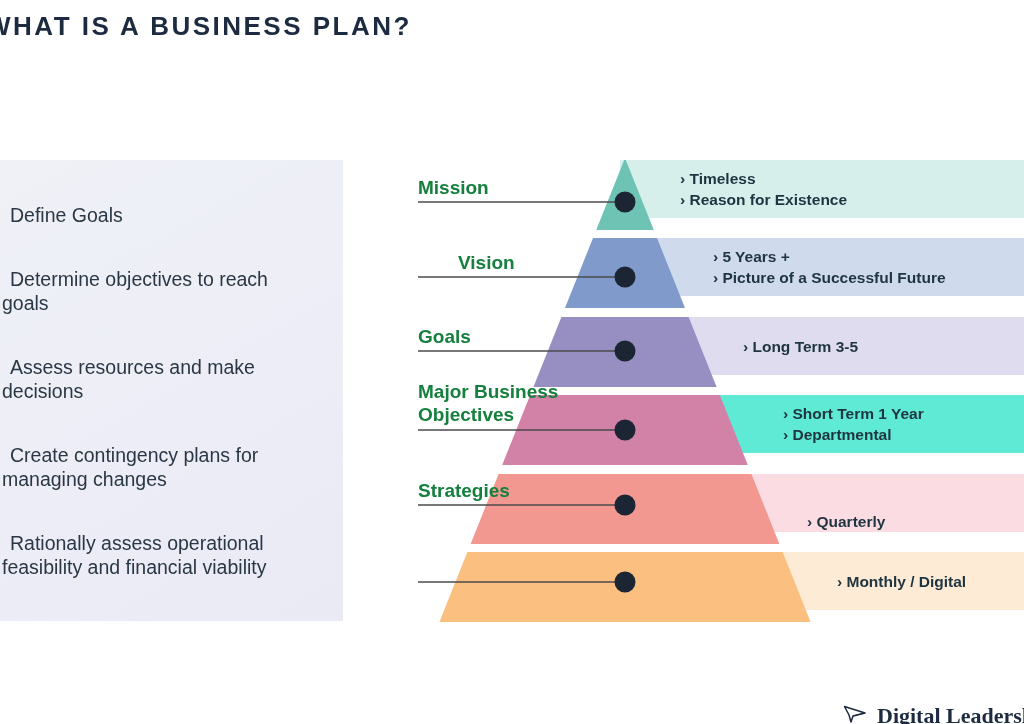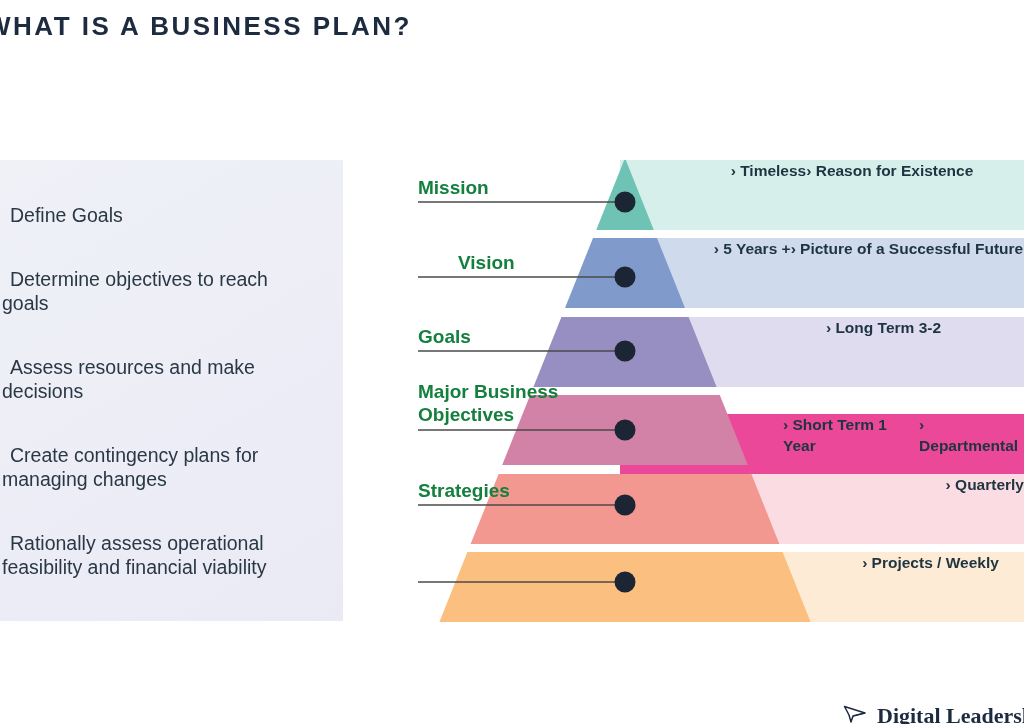--- a/index.html
+++ b/index.html
@@ -15,22 +15,22 @@
   .left-panel {
     position:absolute; top:160px; left:0; width:343px; height:461px;
     background:linear-gradient(150deg,#eff1f7 0%,#eaeaf5 100%);
     padding:43px 24px 0 2px; box-sizing:border-box;
   }
   .panel-item {
     margin:0 0 40px 0; font-size:19.5px; line-height:24px;
     color:#2a3845; white-space:pre-line; text-indent:8px;
   }
   .band {
-    position:absolute; left:620px; width:404px; height:70px;
-    display:flex; flex-direction:row; justify-content:center;
+    position:absolute; left:620px; width:404px; height:58px;
+    display:flex; flex-direction:column; justify-content:center;
     box-sizing:border-box;
   }
   .band-0 { top:160px; padding-left:60px; }
   .band-1 { top:238px; padding-left:93px; }
   .band-2 { top:317px; padding-left:123px; }
   .band-3 { top:395px; padding-left:163px; }
   .band-4 { top:474px; padding-left:187px; }
   .band-5 { top:552px; padding-left:217px; }
   .bullet { font-size:15.5px; font-weight:700; line-height:21px; color:#1e3440; }
   .pyr {
@@ -74,31 +74,31 @@
 
   <div class="band band-0" style="background-color: rgb(214, 239, 235);">
     <div class="bullet">› Timeless</div>
     <div class="bullet">› Reason for Existence</div>
   </div>
   <div class="band band-1" style="background-color: rgb(207, 218, 236);">
     <div class="bullet">› 5 Years +</div>
     <div class="bullet">› Picture of a Successful Future</div>
   </div>
   <div class="band band-2" style="background-color: rgb(222, 220, 238);">
-    <div class="bullet">› Long Term 3-2</div>
+    <div class="bullet">› Long Term 3-5</div>
   </div>
-  <div class="band band-3" style="background-color: #ec4899; margin-top: 19px;">
+  <div class="band band-3" style="background-color: #5eead4;">
     <div class="bullet">› Short Term 1 Year</div>
     <div class="bullet">› Departmental</div>
   </div>
   <div class="band band-4" style="background-color: rgb(251, 220, 226); justify-content: flex-end;">
     <div class="bullet">› Quarterly</div>
   </div>
   <div class="band band-5" style="background-color: rgb(253, 235, 213);">
-    <div class="bullet">› Projects / Weekly</div>
+    <div class="bullet">› Monthly / Digital</div>
   </div>
 
   <svg class="pyr" viewBox="0 0 424 480">
     <polygon points="224.2,10 225.8,10 253.8,80 196.2,80" fill="#6fc3b4"></polygon>
     <polygon points="193,88 257,88 285,158 165,158" fill="#7f9acb"></polygon>
     <polygon points="161.4,167 288.6,167 316.6,237 133.4,237" fill="#978fc2"></polygon>
     <polygon points="130.2,245 319.8,245 347.8,315 102.2,315" fill="#d281a7"></polygon>
     <polygon points="98.6,324 351.4,324 379.4,394 70.6,394" fill="#f29890"></polygon>
     <polygon points="67.4,402 382.6,402 410.6,472 39.4,472" fill="#fbbf80"></polygon>
 

